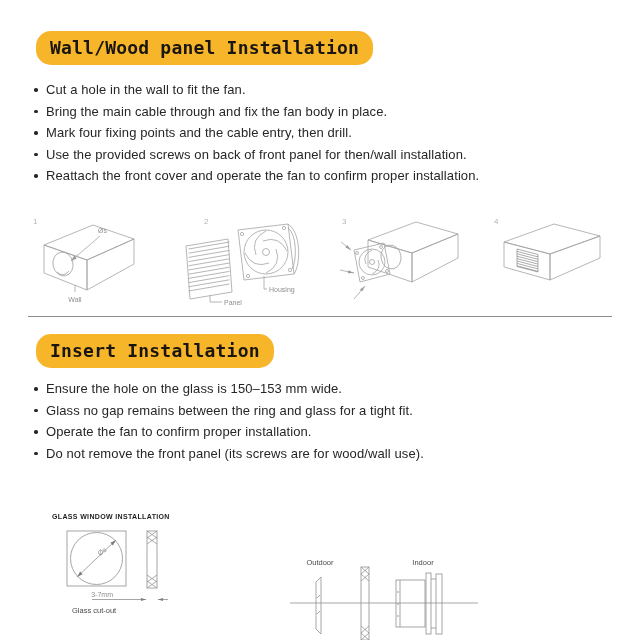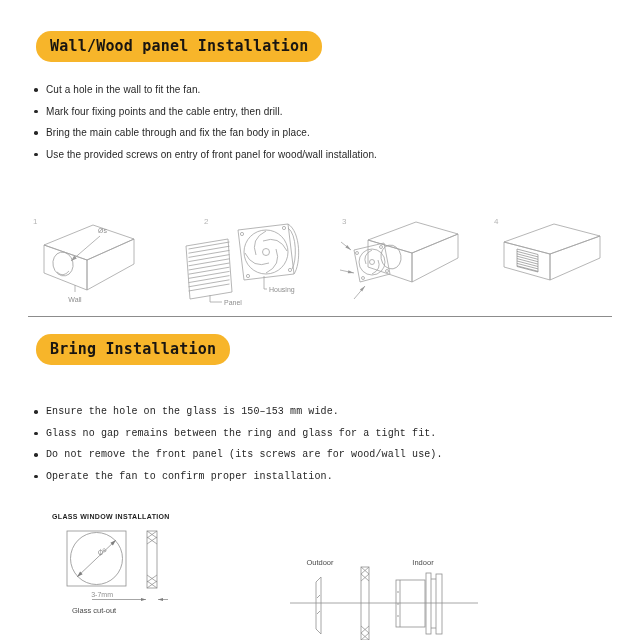--- a/index.html
+++ b/index.html
@@ -1,29 +1,29 @@
 <!DOCTYPE html>
 <html><head>
 <meta charset="utf-8">
 <style>
   html,body{margin:0;padding:0;background:#ffffff;}
   .page{position:relative;width:640px;height:640px;background:#ffffff;
         font-family:"Liberation Sans",sans-serif;overflow:hidden;}
 
   .pill{position:absolute;left:36px;display:inline-block;background:#F7B52A;
         color:#191511;font-family:"DejaVu Sans Mono",monospace;font-weight:bold;
-        font-size:15px;letter-spacing:.2px;padding:6px 14px 7px;border-radius:15px;
+        font-size:18px;letter-spacing:.2px;padding:6px 14px 7px;border-radius:15px;
         white-space:nowrap;}
   #pill-wall{top:31px;}
   #pill-glass{top:334px;}
 
   ul.bullets{position:absolute;left:33px;margin:0;padding:0;list-style:none;}
   #bullets-wall{top:79px;}
-  #bullets-glass{top:401px;font-family:Liberation Mono, monospace;}
-  ul.bullets li{position:relative;padding-left:13px;font-size:10px;line-height:21.5px;
+  #bullets-glass{top:378px;}
+  ul.bullets li{position:relative;padding-left:13px;font-size:13px;line-height:21.5px;
         color:#262626;letter-spacing:.1px;white-space:nowrap;}
   ul.bullets li::before{content:"";position:absolute;left:1px;top:9px;width:3.5px;height:3.5px;
         border-radius:50%;background:#262626;}
 
   .figrow{position:absolute;left:30px;top:212px;width:582px;display:flex;
         justify-content:space-between;align-items:flex-start;}
   svg{display:block;}
   svg text{font-family:"Liberation Sans",sans-serif;}
   .lineart{fill:none;stroke:#a3a3a3;stroke-width:.8;}
   .lineart2{fill:none;stroke:#8f8f8f;stroke-width:.8;}
@@ -44,23 +44,24 @@
 </style>
 </head>
 <body>
 
 <div class="page">
 
   <div class="pill" id="pill-wall">Wall/Wood panel Installation</div>
 
   <ul class="bullets" id="bullets-wall">
     <li>Cut a hole in the wall to fit the fan.</li>
+    <li>Bring the main cable through and fix the fan body in place.</li>
     <li>Mark four fixing points and the cable entry, then drill.</li>
-    <li>Bring the main cable through and fix the fan body in place.</li>
-    <li>Use the provided screws on entry of front panel for wood/wall installation.</li>
+    <li>Use the provided screws on back of front panel for then/wall installation.</li>
+    <li>Reattach the front cover and operate the fan to confirm proper installation.</li>
   </ul>
 
   <div class="figrow">
 
     <svg width="115" height="95" viewBox="0 0 115 95">
       <text class="fignum" x="3" y="12">1</text>
       <polygon class="lineart" points="14,33 63,13 104,27 57,48"></polygon>
       <polygon class="lineart" points="14,33 14,61 57,78 57,48"></polygon>
       <polygon class="lineart" points="57,48 104,27 104,52 57,78"></polygon>
       <ellipse class="lineart" cx="33" cy="52" rx="10" ry="12" transform="rotate(-12 33 52)"></ellipse>
@@ -142,27 +143,27 @@
       <line class="dark-hatch" x1="25" y1="44.2" x2="46" y2="49.7"></line>
       <line class="dark-hatch" x1="25" y1="46.6" x2="46" y2="52.1"></line>
       <line class="dark-hatch" x1="25" y1="49" x2="46" y2="54.5"></line>
       <line class="dark-hatch" x1="25" y1="51.4" x2="46" y2="56.9"></line>
       <line class="dark-hatch" x1="25" y1="53.8" x2="46" y2="59.3"></line>
     </svg>
   </div>
 
   <div class="divider"></div>
 
-  <div class="pill" id="pill-glass">Bring Installation</div>
+  <div class="pill" id="pill-glass">Insert Installation</div>
 
   <ul class="bullets" id="bullets-glass">
     <li>Ensure the hole on the glass is 150–153 mm wide.</li>
     <li>Glass no gap remains between the ring and glass for a tight fit.</li>
+    <li>Operate the fan to confirm proper installation.</li>
     <li>Do not remove the front panel (its screws are for wood/wall use).</li>
-    <li>Operate the fan to confirm proper installation.</li>
   </ul>
 
   <div id="cutout">
     <div id="cutout-title">GLASS WINDOW INSTALLATION</div>
     <svg width="140" height="92" viewBox="0 0 140 92">
       <rect class="lineart2" x="17" y="8" width="59" height="55"></rect>
       <circle class="lineart2" cx="46.5" cy="35.5" r="26"></circle>
       <line class="lineart2" x1="27" y1="54" x2="66" y2="17"></line>
       <polygon class="arrowhead2" points="66,17 60.4,19.8 62.9,22.4"></polygon>
       <polygon class="arrowhead2" points="27,54 32.6,51.2 30.1,48.6"></polygon>

